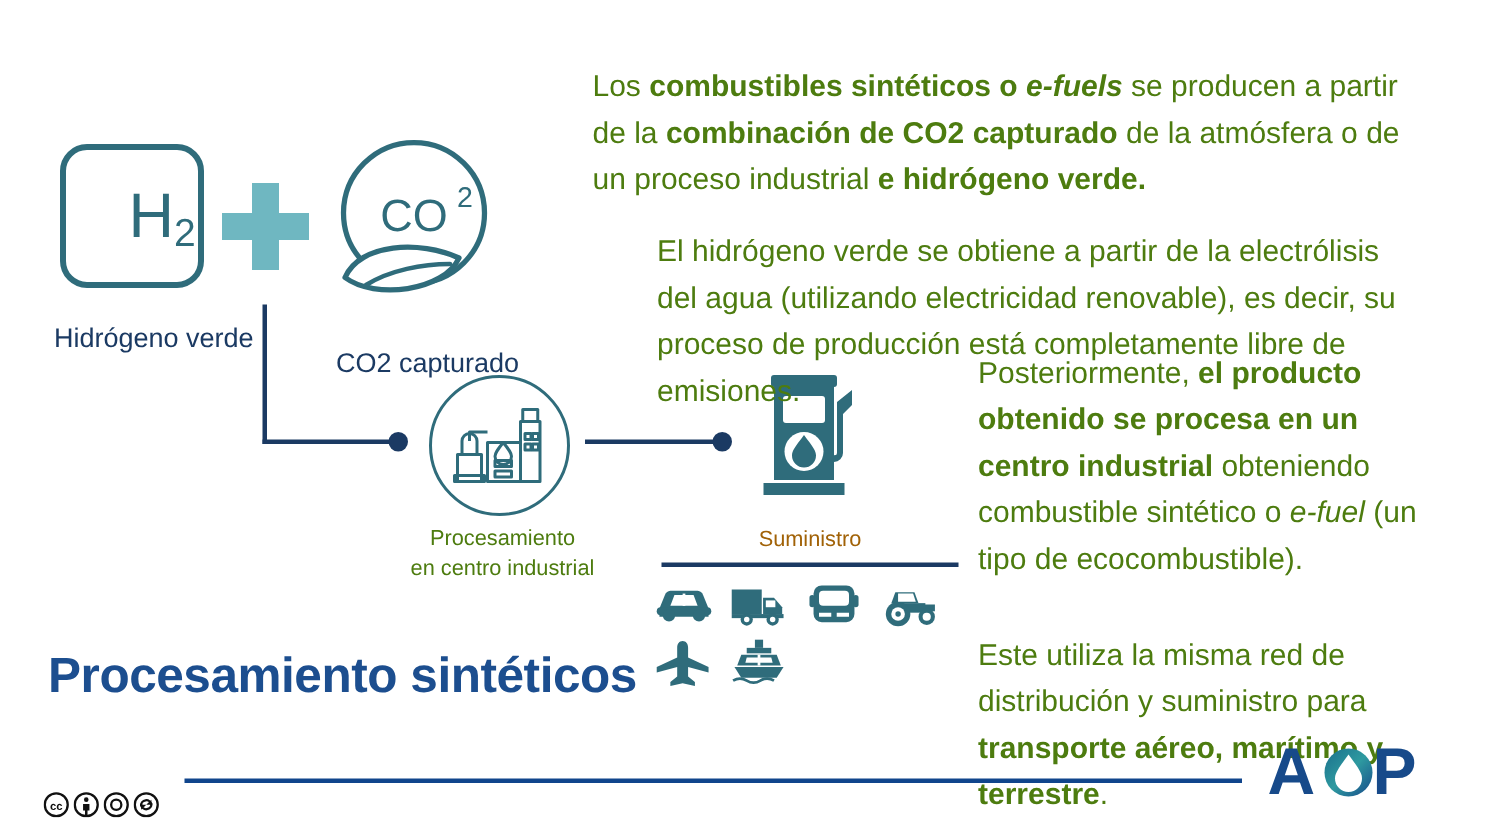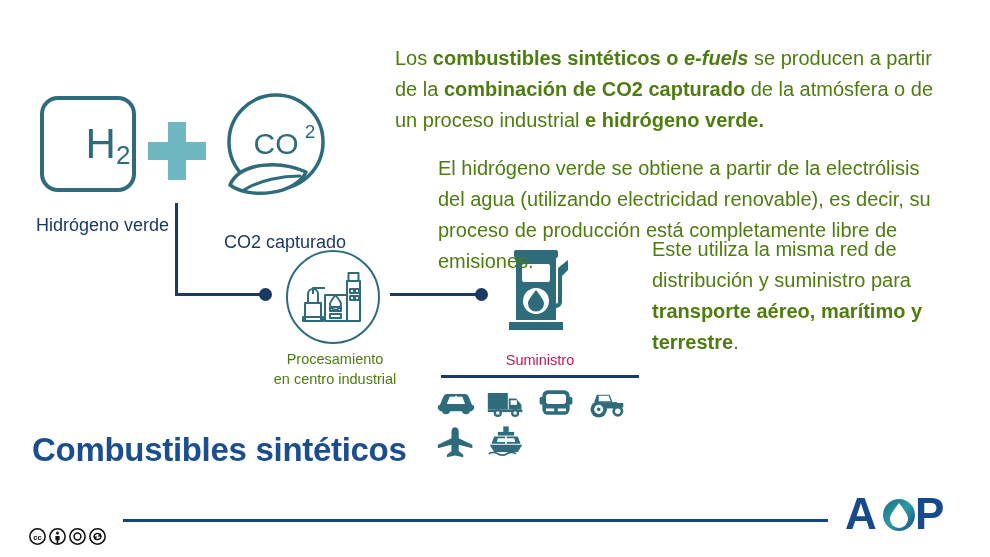--- a/index.html
+++ b/index.html
@@ -56,21 +56,21 @@
   }
   #lbl-factory {
     position:absolute; left:262px; top:350px; width:146px;
     text-align:center; font-size:14.5px; line-height:1.35; color:#4d7c0f;
   }
 
   
   #pump { position:absolute; left:497px; top:246px; width:88px; height:88px; }
   #lbl-suministro {
     position:absolute; left:440px; top:352px; width:200px;
-    text-align:center; font-size:14.5px; color:#be185d;
+    text-align:center; font-size:14.5px; color:#a16207;
   }
   #sum-rule { position:absolute; left:441px; top:375px; width:198px; height:2.5px; background:#1b3a63; }
 
   
   #transport { position:absolute; left:436px; top:382px; width:200px; }
   #transport .row { display:flex; gap:10px; align-items:flex-end; margin-top:4px; }
   #transport .ticon { width:40px; height:34px; }
 
   
   .body-text {
@@ -236,24 +236,25 @@
       </svg>
     </div>
   </div>
 
   <div class="body-text" id="txt-top">
     <p>Los <b>combustibles sintéticos o </b><b><i>e-fuels</i></b> se producen a partir de la <b>combinación de CO2 capturado</b> de la atmósfera o de un proceso industrial <b>e hidrógeno verde.</b></p>
     <p>El hidrógeno verde se obtiene a partir de la electrólisis del agua (utilizando electricidad renovable), es decir, su proceso de producción está completamente libre de emisiones.</p>
   </div>
 
   <div class="body-text" id="txt-right">
+    <p>Posteriormente, <b>el producto obtenido se procesa en un centro industrial</b> obteniendo combustible sintético o <i>e-fuel</i> (un tipo de ecocombustible).</p>
     <p>Este utiliza la misma red de distribución y suministro para <b>transporte aéreo, marítimo y terrestre</b>.</p>
   </div>
 
-  <div id="title">Combustibles sintéticos</div>
+  <div id="title">Procesamiento sintéticos</div>
 
   <div id="footer-rule"></div>
 
   <div id="cc-badges">
     <svg class="badge" viewBox="0 0 20 20">
       <circle cx="10" cy="10" r="9" fill="none" stroke="#111" stroke-width="1.8"></circle>
       <text x="10" y="14" text-anchor="middle" font-family="Liberation Sans, sans-serif" font-size="9" font-weight="bold" fill="#111">cc</text>
     </svg>
     <svg class="badge" viewBox="0 0 20 20">
       <circle cx="10" cy="10" r="9" fill="none" stroke="#111" stroke-width="1.8"></circle>

